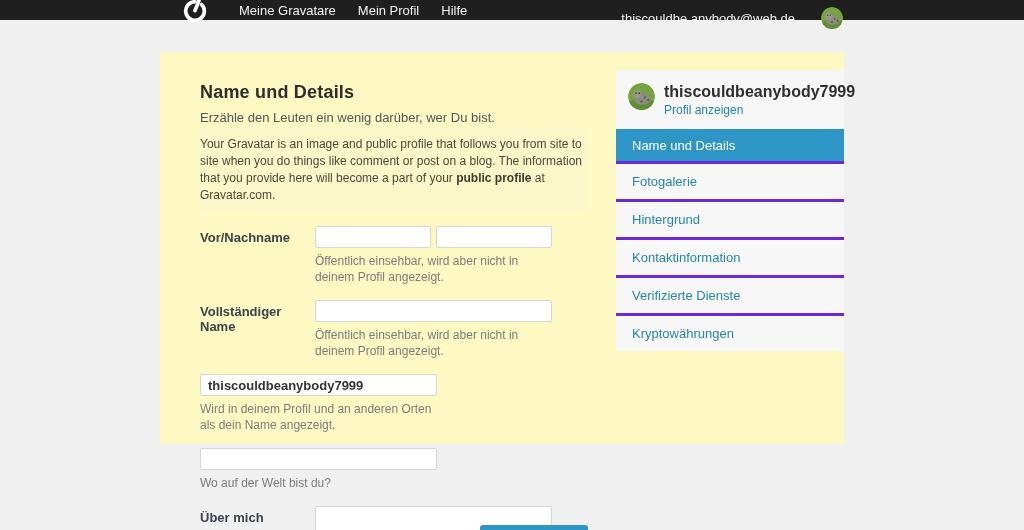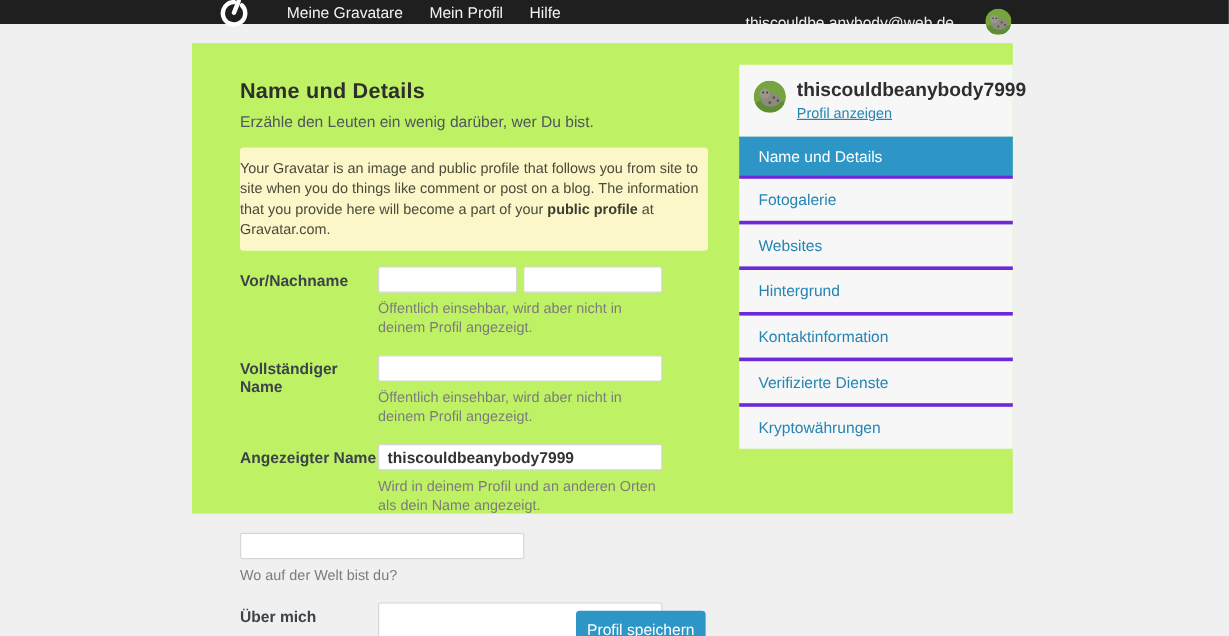--- a/index.html
+++ b/index.html
@@ -34,38 +34,38 @@
     display: flex; align-items: center; gap: 26px;
   }
   .nav-email { color: #eeeeee; font-size: 13px; }
   .nav-avatar {
     width: 22px; height: 22px; border-radius: 50%;
     overflow: hidden; flex: 0 0 auto; cursor: pointer;
   }
 
   
   .card {
-    position: absolute; left: 160px; top: 36px;
+    position: absolute; left: 160px; top: 52px;
     width: 684px; height: 392px;
-    background: #bef264;
+    background: #fef9c3;
   }
 
   
   .form-col {
     position: absolute; left: 40px; top: 30px; width: 430px;
   }
   .page-title {
     font-size: 18px; font-weight: bold; color: #2e2e2e;
     letter-spacing: 0.2px;
   }
   .page-subtitle {
     margin-top: 7px; font-size: 13px; color: #50575e;
   }
   .notice {
-    margin-top: 14px;
+    margin-top: 2px;
     width: 390px;
     background: #fbf7c9;
     border-radius: 3px;
     padding: 9px 0;
     font-size: 12px; line-height: 17px; color: #4a4a3a;
   }
   .notice b { color: #3d3d2e; }
 
   .form { margin-top: 13px; }
   .form-row { display: flex; margin-bottom: 15px; }
@@ -119,21 +119,21 @@
   .profile-avatar {
     width: 27px; height: 27px; border-radius: 50%;
     overflow: hidden; flex: 0 0 auto;
   }
   .profile-name {
     font-size: 16px; font-weight: bold; color: #2e2e2e;
     line-height: 17px; white-space: nowrap;
   }
   .profile-link {
     font-size: 12px; color: #2585b2; margin-top: 3px;
-    cursor: pointer; display: inline-block; text-decoration: underline;
+    cursor: pointer; display: inline-block;
   }
   .side-menu { list-style: none; }
   .side-item {
     background: #f7f7f7;
     border-top: 3px solid #6d28d9;
     padding: 10px 16px;
     font-size: 13px; color: #2585b2;
     cursor: pointer;
   }
   .side-item.active {
@@ -200,21 +200,20 @@
 
       <div class="form-row">
         <div class="form-label">Vollständiger Name</div>
         <div class="form-control">
           <input class="text-input" type="text" value="" style="">
           <div class="helper">Öffentlich einsehbar, wird aber nicht in deinem Profil angezeigt.</div>
         </div>
       </div>
 
       <div class="form-row">
-        <div class="form-label">Angezeigter Name</div>
         <div class="form-control">
           <input class="text-input bold-value" type="text" value="thiscouldbeanybody7999" style="">
           <div class="helper">Wird in deinem Profil und an anderen Orten als dein Name angezeigt.</div>
         </div>
       </div>
 
       <div class="form-row">
         <div class="form-control">
           <input class="text-input" type="text" value="" style="">
           <div class="helper">Wo auf der Welt bist du?</div>
@@ -250,21 +249,20 @@
         </svg>
       </span>
       <div>
         <div class="profile-name">thiscouldbeanybody7999</div>
         <span class="profile-link">Profil anzeigen</span>
       </div>
     </div>
     <ul class="side-menu">
       <li class="side-item active">Name und Details</li>
       <li class="side-item">Fotogalerie</li>
-      <li class="side-item">Websites</li>
       <li class="side-item">Hintergrund</li>
       <li class="side-item">Kontaktinformation</li>
       <li class="side-item">Verifizierte Dienste</li>
       <li class="side-item">Kryptowährungen</li>
     </ul>
   </div>
 
 </div>
 
 </body></html>

